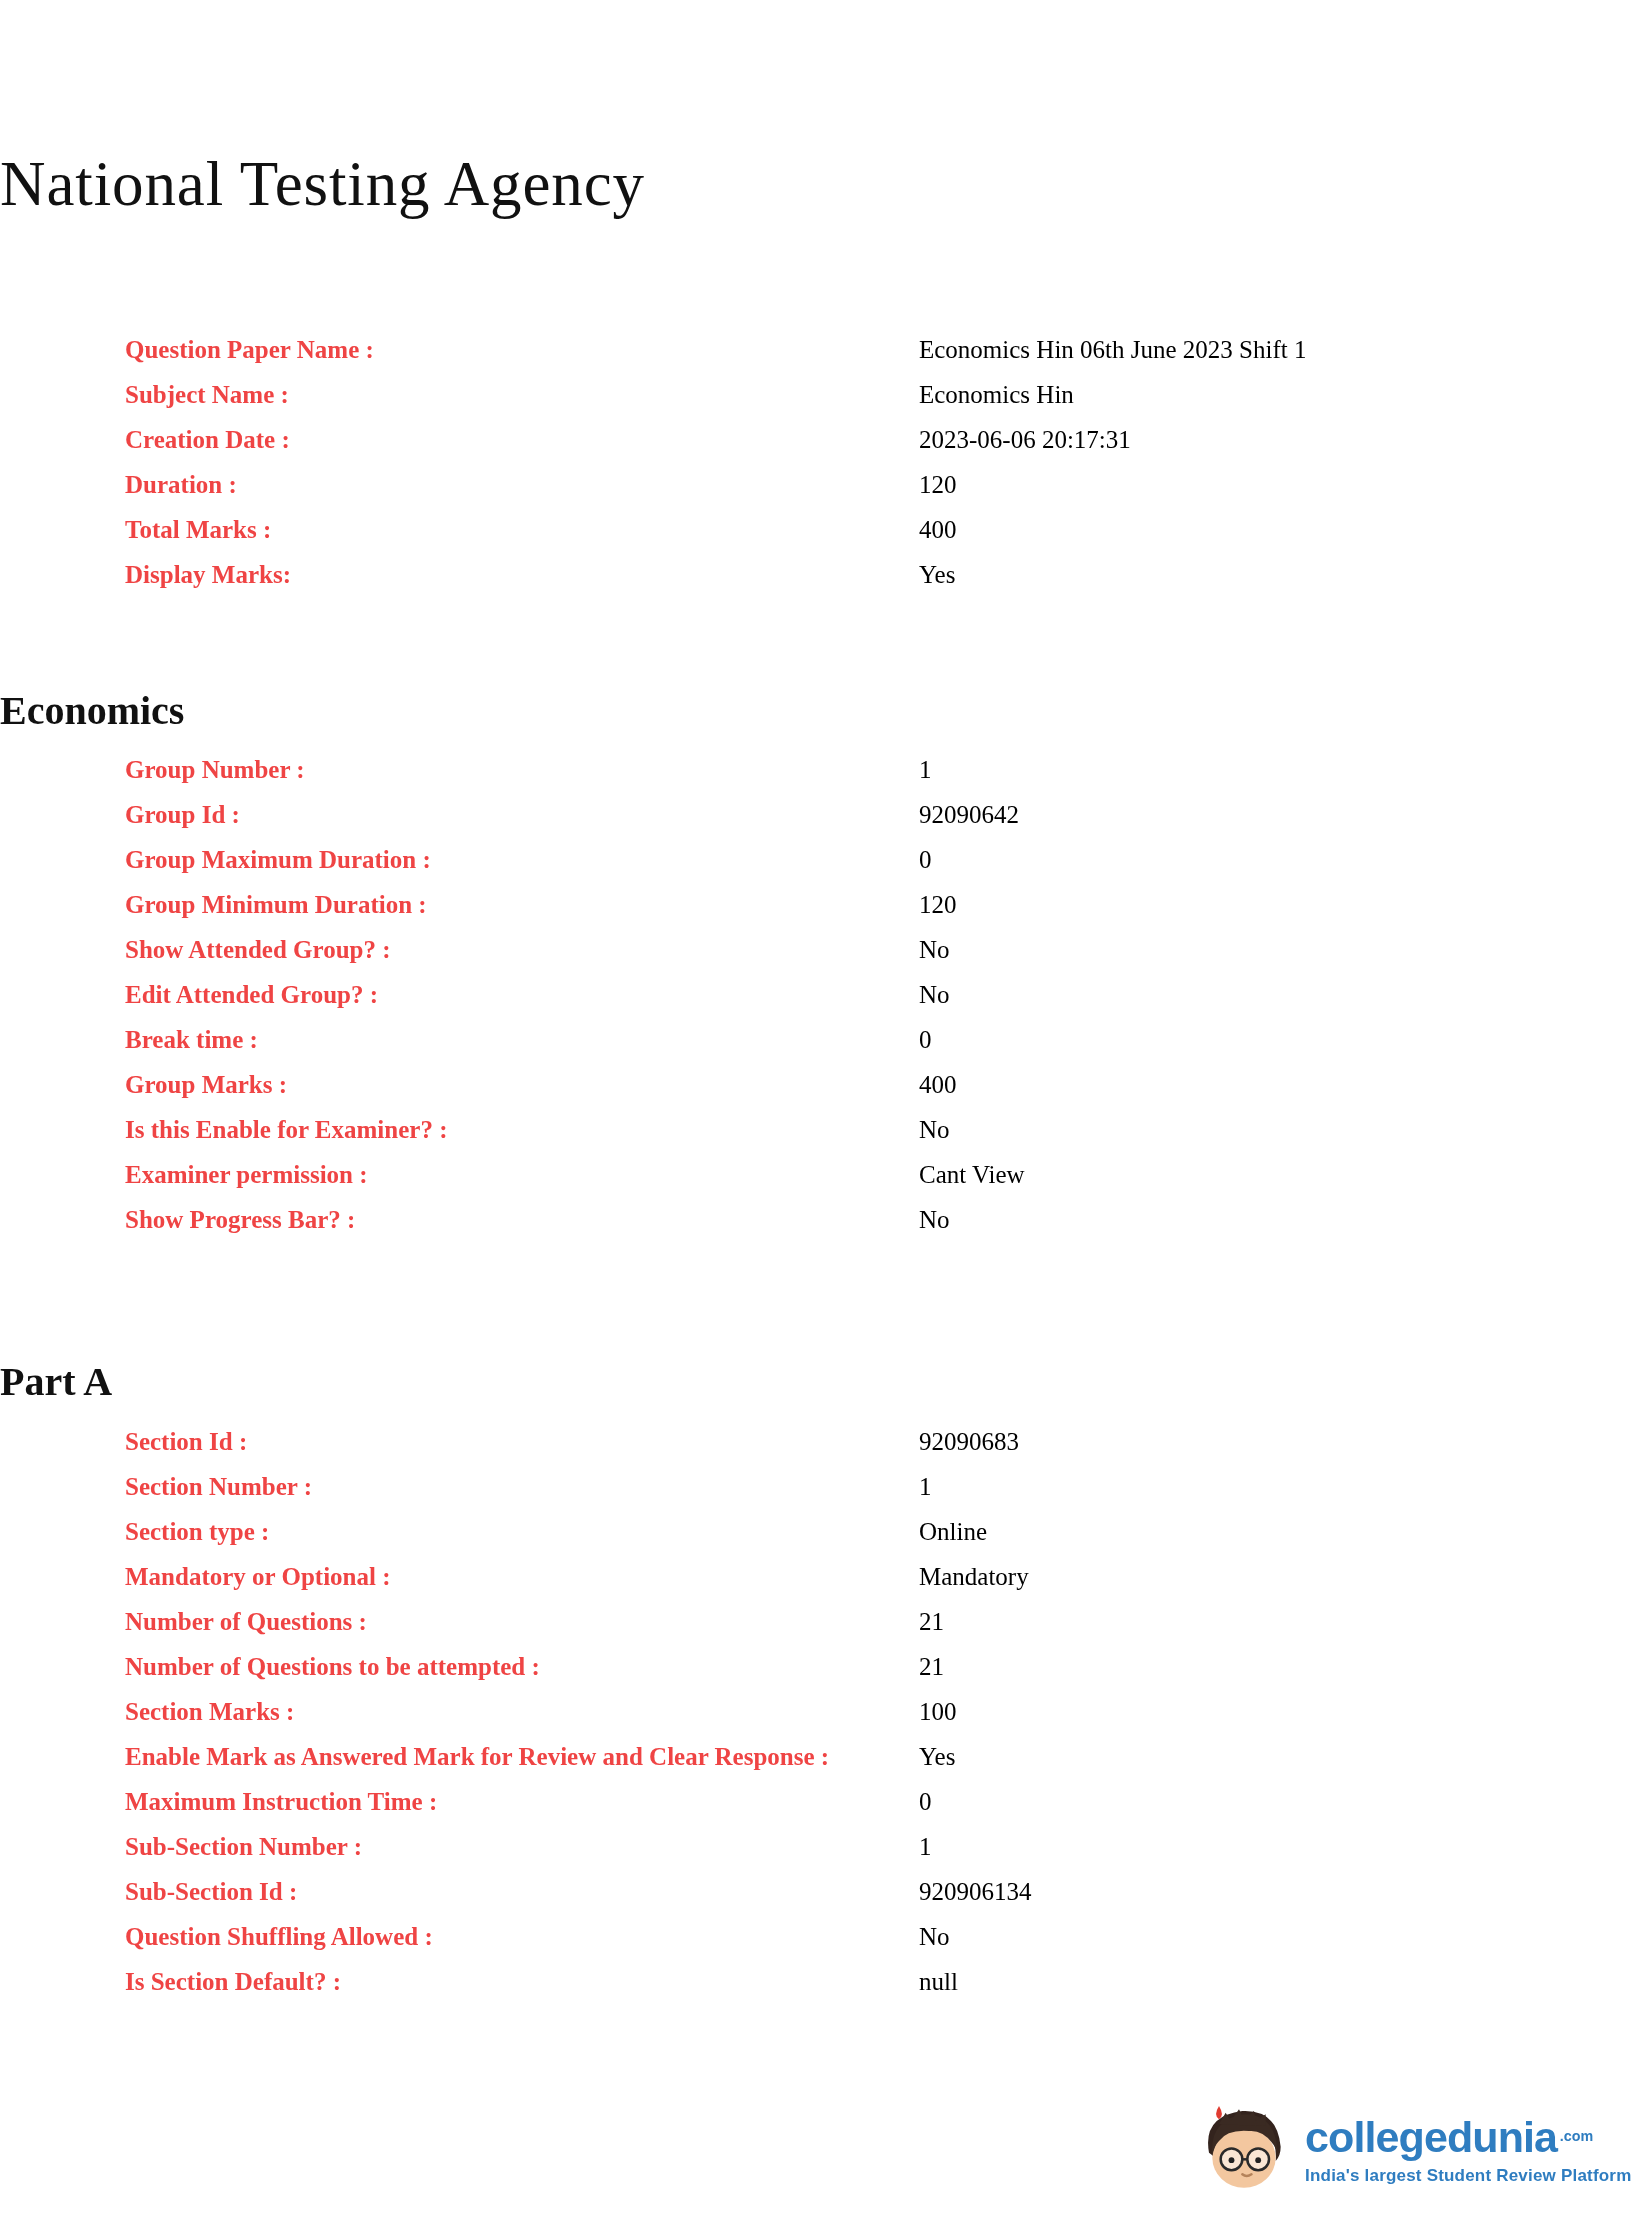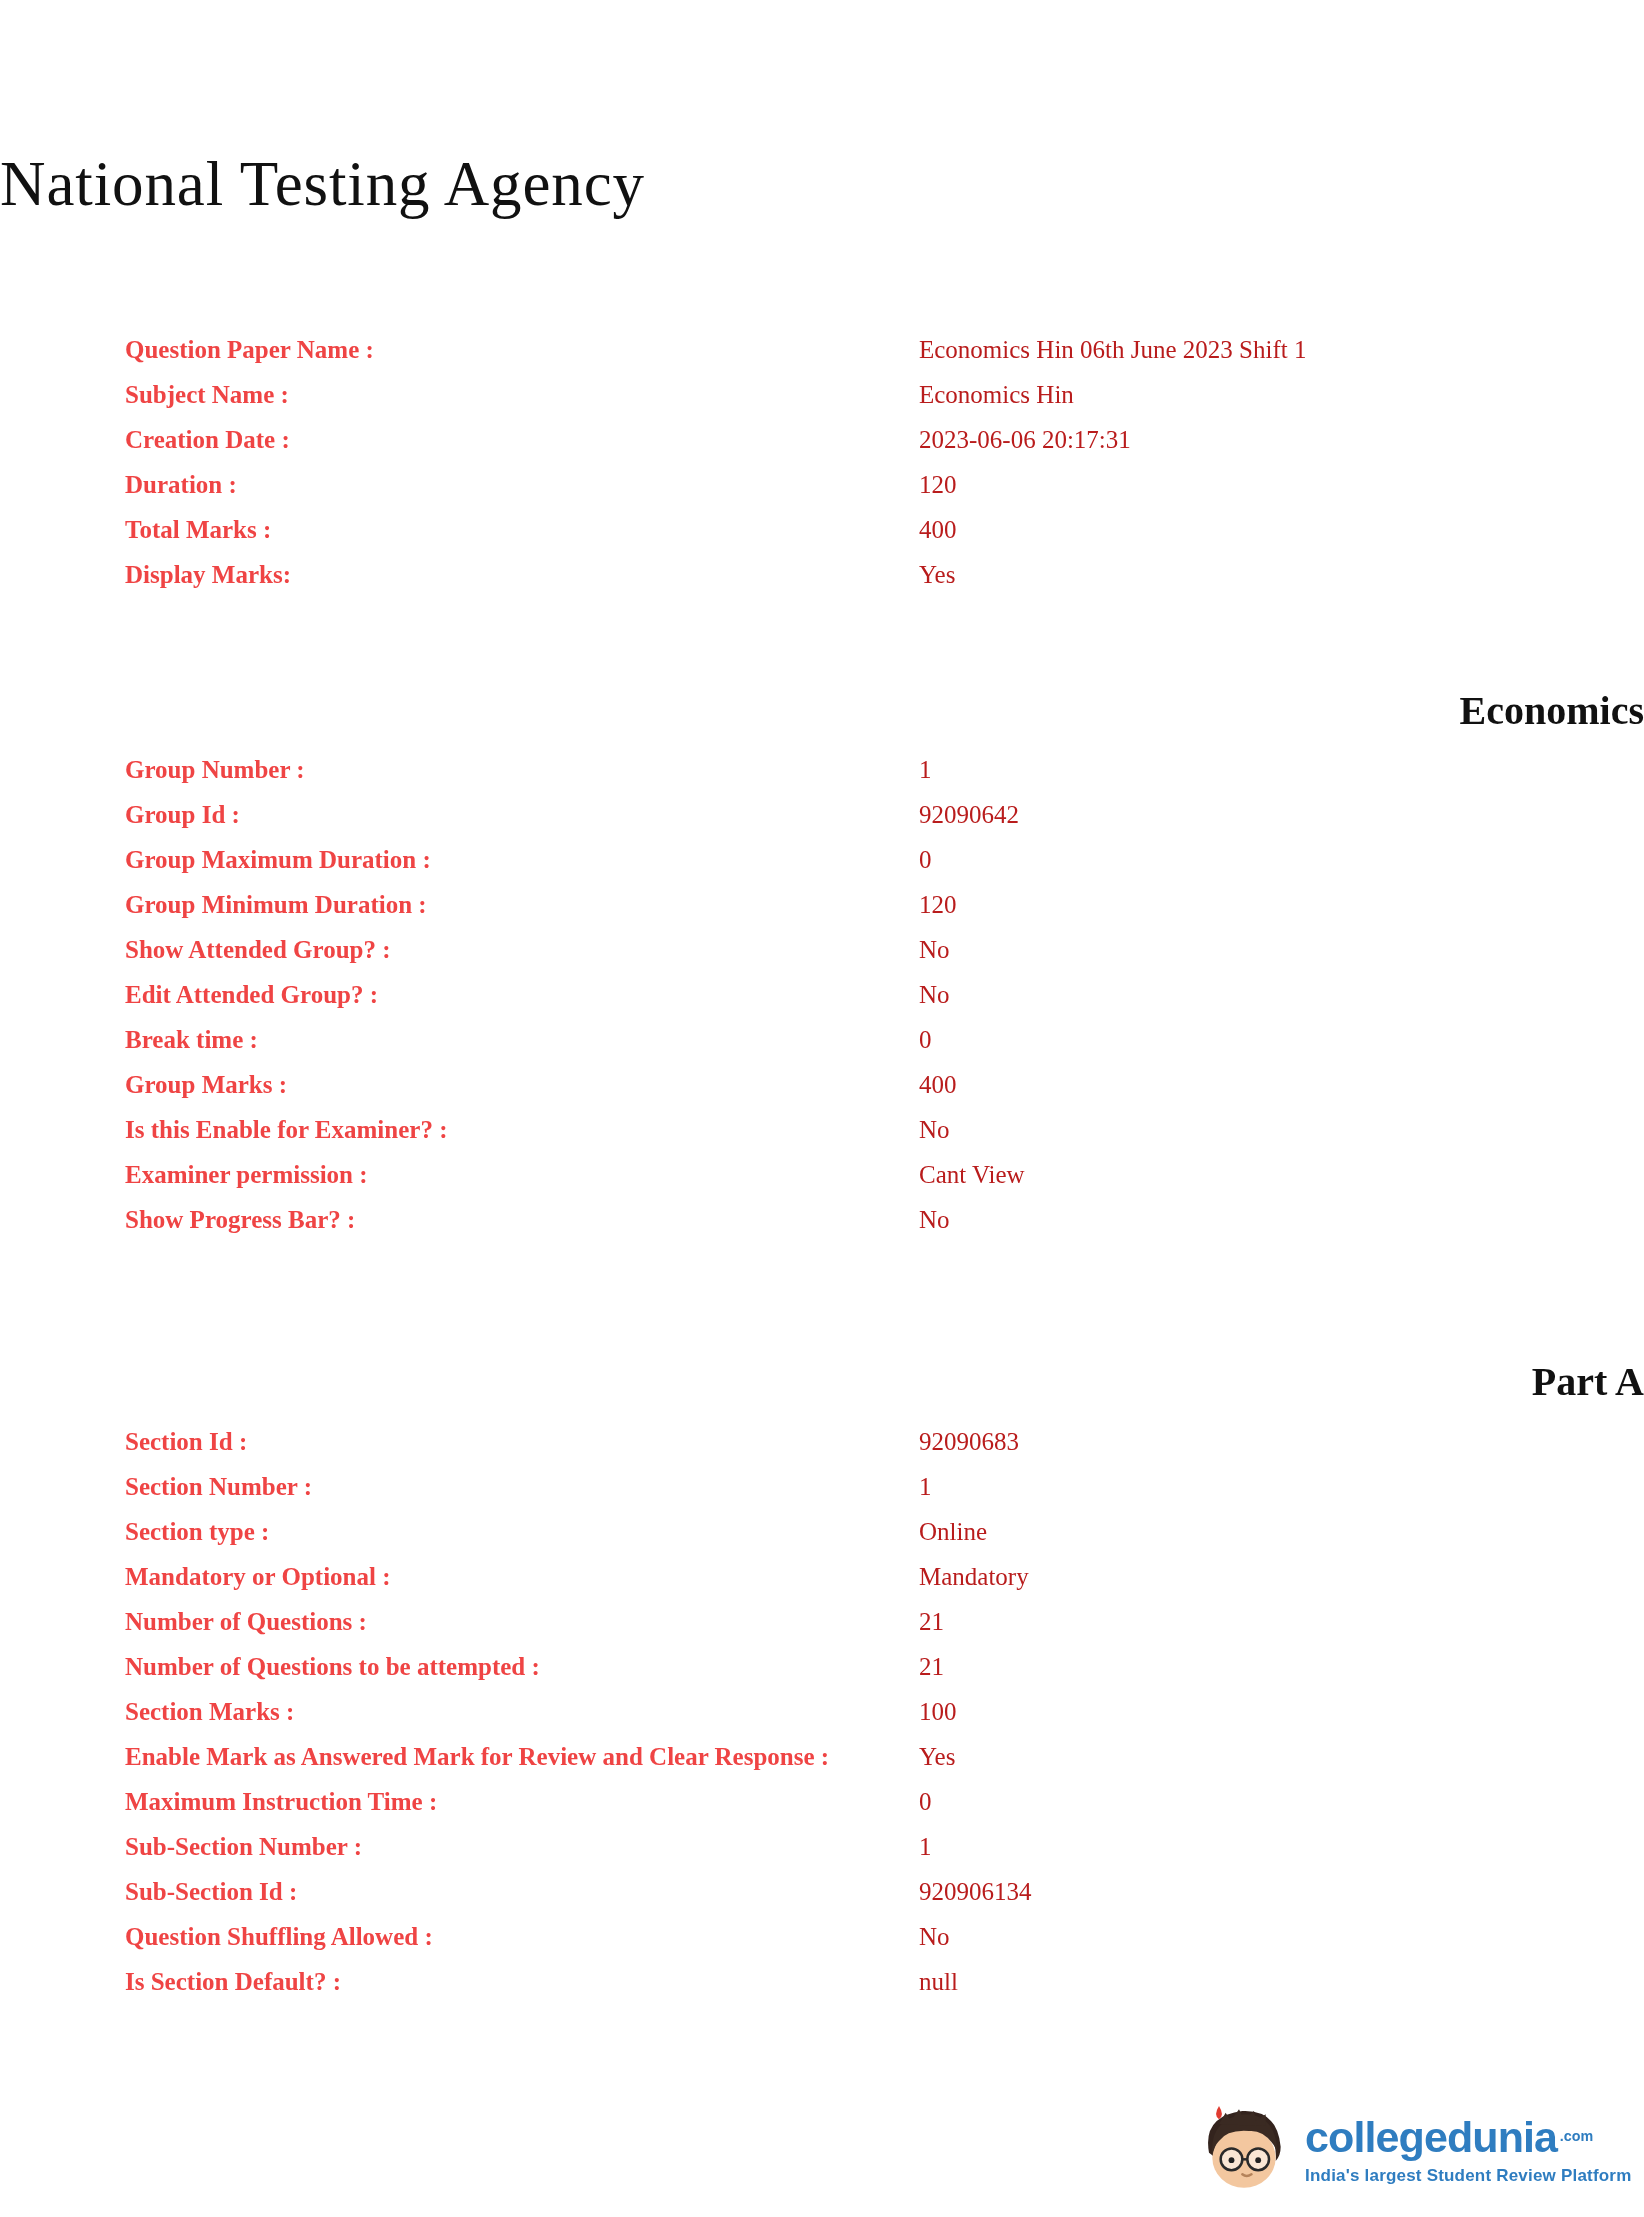--- a/index.html
+++ b/index.html
@@ -36,26 +36,26 @@
     font-weight: 700;
     font-size: 25px;
     color: #ef4444;
     width: 794px;
     padding-right: 60px;
     line-height: 35px;
     flex: 0 0 794px;
   }
   .row .value {
     font-size: 25px;
-    color: #b91c1c;
+    color: #000000;
     line-height: 35px;
   }
 
   .section-heading {
-    text-align: right;
+    text-align: left;
     font-size: 40px;
     font-weight: 700;
     color: #111111;
   }
   .section-heading.economics { margin: 90px 0 12.5px; }
   .section-heading.part { margin: 116px 0 14.3px; }
 
   :root { --brand-color: #2f7dc0; }
 
   .footer-logo {

